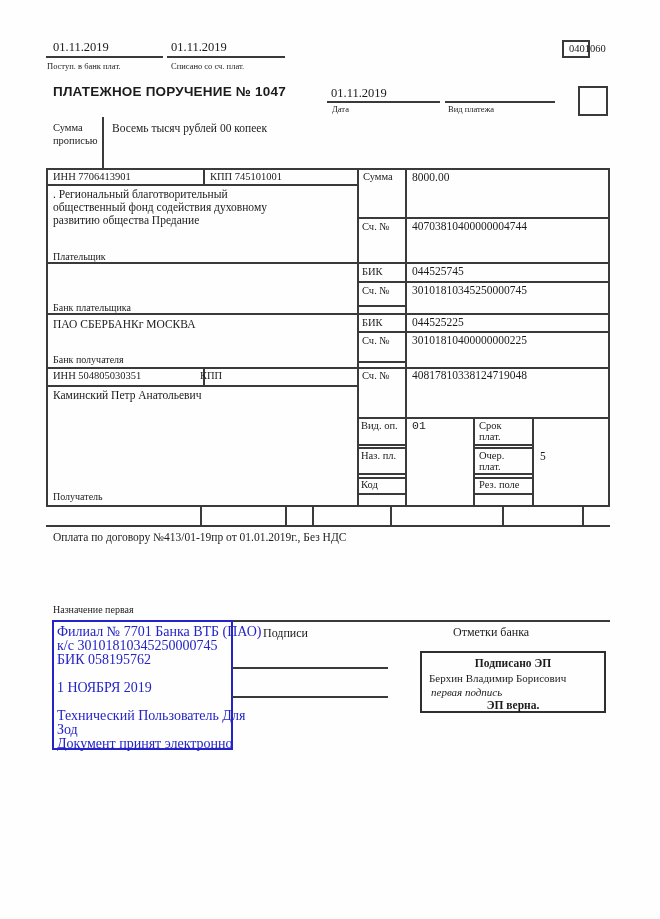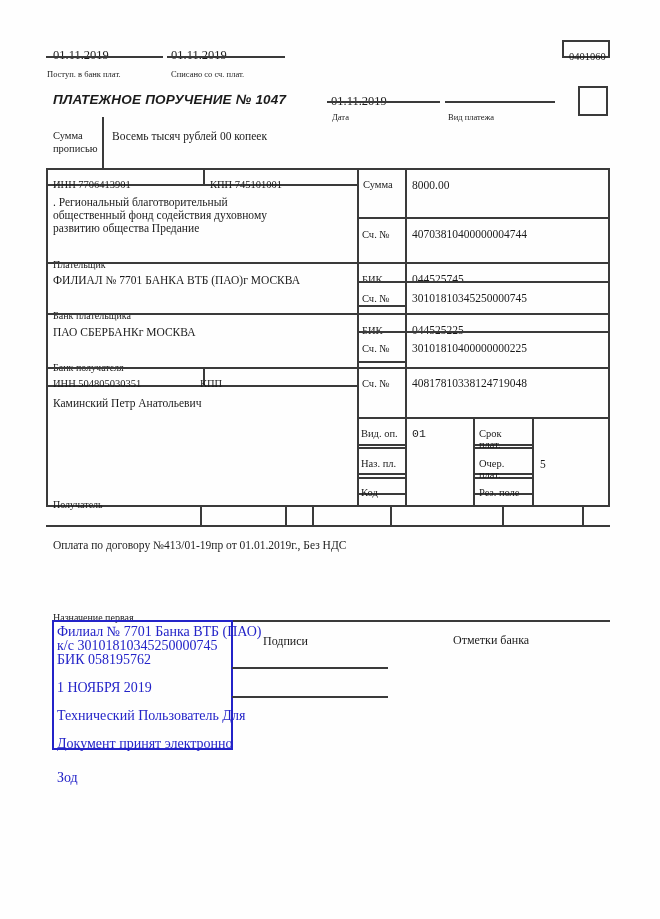--- a/index.html
+++ b/index.html
@@ -1,20 +1,20 @@
 <!DOCTYPE html>
 <html><head>
 <meta charset="utf-8">
 <style>
   html,body{margin:0;padding:0;background:#ffffff;}
   #page{position:relative;width:660px;height:919px;background:#fefefe;overflow:hidden;
         font-family:"Liberation Serif", serif;color:#1b1b1b;}
-  .t{position:absolute;white-space:nowrap;line-height:1.12;margin-top:8px;}
+  .t{position:absolute;white-space:nowrap;line-height:1.12;}
   .sans{font-family:"Liberation Sans", sans-serif;}
-  .b{font-weight:bold;font-style:italic;}
+  .b{font-weight:bold;}
   .i{font-style:italic;}
   .fs-date{font-size:12.5px;}
   .fs-small{font-size:8.5px;}
   .fs-title{font-size:13.5px;letter-spacing:.2px;}
   .fs-body{font-size:11.5px;}
   .fs-label{font-size:10.5px;}
   .fs-section{font-size:10px;}
   .fs-sig{font-size:12px;}
   .hl{position:absolute;height:0;border-top:2px solid #3a3a3a;}
   .vl{position:absolute;width:0;border-left:2px solid #3a3a3a;}
@@ -29,21 +29,21 @@
 <div id="page">
 
   <div class="t fs-date" style="left:53px;top:40px;">01.11.2019</div>
   <div class="hl" style="left:46px;top:56px;width:117px;"></div>
   <div class="t fs-small" style="left:47px;top:62px;">Поступ. в банк плат.</div>
 
   <div class="t fs-date" style="left:171px;top:40px;">01.11.2019</div>
   <div class="hl" style="left:167px;top:56px;width:118px;"></div>
   <div class="t fs-small" style="left:171px;top:62px;">Списано со сч. плат.</div>
 
-  <div class="box" style="left:562px;top:40px;width:48px;height:18px;">
+  <div class="box" style="left:562px;top:40px;width:28px;height:18px;">
     <div class="t fs-label" style="left:5px;top:1px;">0401060</div>
   </div>
 
   <div class="t fs-title sans b" style="left:53px;top:84px;">ПЛАТЕЖНОЕ ПОРУЧЕНИЕ № 1047</div>
   <div class="t fs-date" style="left:331px;top:86px;">01.11.2019</div>
   <div class="hl" style="left:327px;top:101px;width:113px;"></div>
   <div class="t fs-small" style="left:332px;top:105px;">Дата</div>
   <div class="hl" style="left:445px;top:101px;width:110px;"></div>
   <div class="t fs-small" style="left:448px;top:105px;">Вид платежа</div>
   <div class="box" style="left:578px;top:86px;width:30px;height:30px;"></div>
@@ -71,21 +71,20 @@
   <div class="t fs-body" style="left:53px;top:201px;">общественный фонд содействия духовному</div>
   <div class="t fs-body" style="left:53px;top:214px;">развитию общества Предание</div>
 
   <div class="hl" style="left:357px;top:217px;width:251px;"></div>
   <div class="t fs-label" style="left:362px;top:221px;">Сч. №</div>
   <div class="t fs-body" style="left:412px;top:220px;">40703810400000004744</div>
 
   <div class="t fs-section" style="left:53px;top:251px;">Плательщик</div>
   <div class="hl" style="left:46px;top:262px;width:564px;"></div>
 
-  <div class="t fs-body" style="left:53px;top:266px;">ФИЛИАЛ № 7701 БАНКА ВТБ (ПАО)г МОСКВА</div>
   <div class="t fs-label" style="left:362px;top:266px;">БИК</div>
   <div class="t fs-body" style="left:412px;top:265px;">044525745</div>
   <div class="hl" style="left:357px;top:281px;width:251px;"></div>
   <div class="t fs-label" style="left:362px;top:285px;">Сч. №</div>
   <div class="t fs-body" style="left:412px;top:284px;">30101810345250000745</div>
   <div class="hl" style="left:357px;top:305px;width:50px;"></div>
   <div class="t fs-section" style="left:53px;top:302px;">Банк плательщика</div>
   <div class="hl" style="left:46px;top:313px;width:564px;"></div>
 
   <div class="t fs-body" style="left:53px;top:318px;">ПАО СБЕРБАНКг МОСКВА</div>
@@ -145,23 +144,29 @@
 
   <div class="t fs-body" style="left:53px;top:531px;">Оплата по договору №413/01-19пр от 01.01.2019г., Без НДС</div>
   <div class="t fs-section" style="left:53px;top:604px;">Назначение первая</div>
 
   <div id="stamp-box" style="left:52px;top:620px;width:181px;height:130px;"></div>
   <div class="bl" style="top:624px;">Филиал № 7701 Банка ВТБ (ПАО)</div>
   <div class="bl" style="top:638px;">к/с 30101810345250000745</div>
   <div class="bl" style="top:652px;">БИК 058195762</div>
   <div class="bl" style="top:680px;">1 НОЯБРЯ 2019</div>
   <div class="bl" style="top:708px;">Технический Пользователь Для</div>
-  <div class="bl" style="top:722px;margin-top:48px;">Зод</div>
+  <div class="bl" style="top:722px;">Зод</div>
   <div class="bl" style="top:736px;">Документ принят электронно</div>
 
   <div class="hl" style="left:233px;top:620px;width:377px;"></div>
   <div class="t fs-sig" style="left:263px;top:627px;">Подписи</div>
   <div class="t fs-sig" style="left:453px;top:626px;">Отметки банка</div>
   <div class="hl" style="left:232px;top:667px;width:156px;"></div>
   <div class="hl" style="left:232px;top:696px;width:156px;"></div>
 
+  <div id="esign-box" style="left:420px;top:651px;width:186px;height:62px;">
+    <div class="t b" style="left:0;right:0;top:4px;text-align:center;font-size:11.5px;">Подписано ЭП</div>
+    <div class="t" style="left:7px;top:19px;font-size:11px;">Берхин Владимир Борисович</div>
+    <div class="t i" style="left:9px;top:33px;font-size:11px;">первая подпись</div>
+    <div class="t b" style="left:0;right:0;top:46px;text-align:center;font-size:11.5px;">ЭП верна.</div>
+  </div>
 
 </div>
 
 </body></html>

